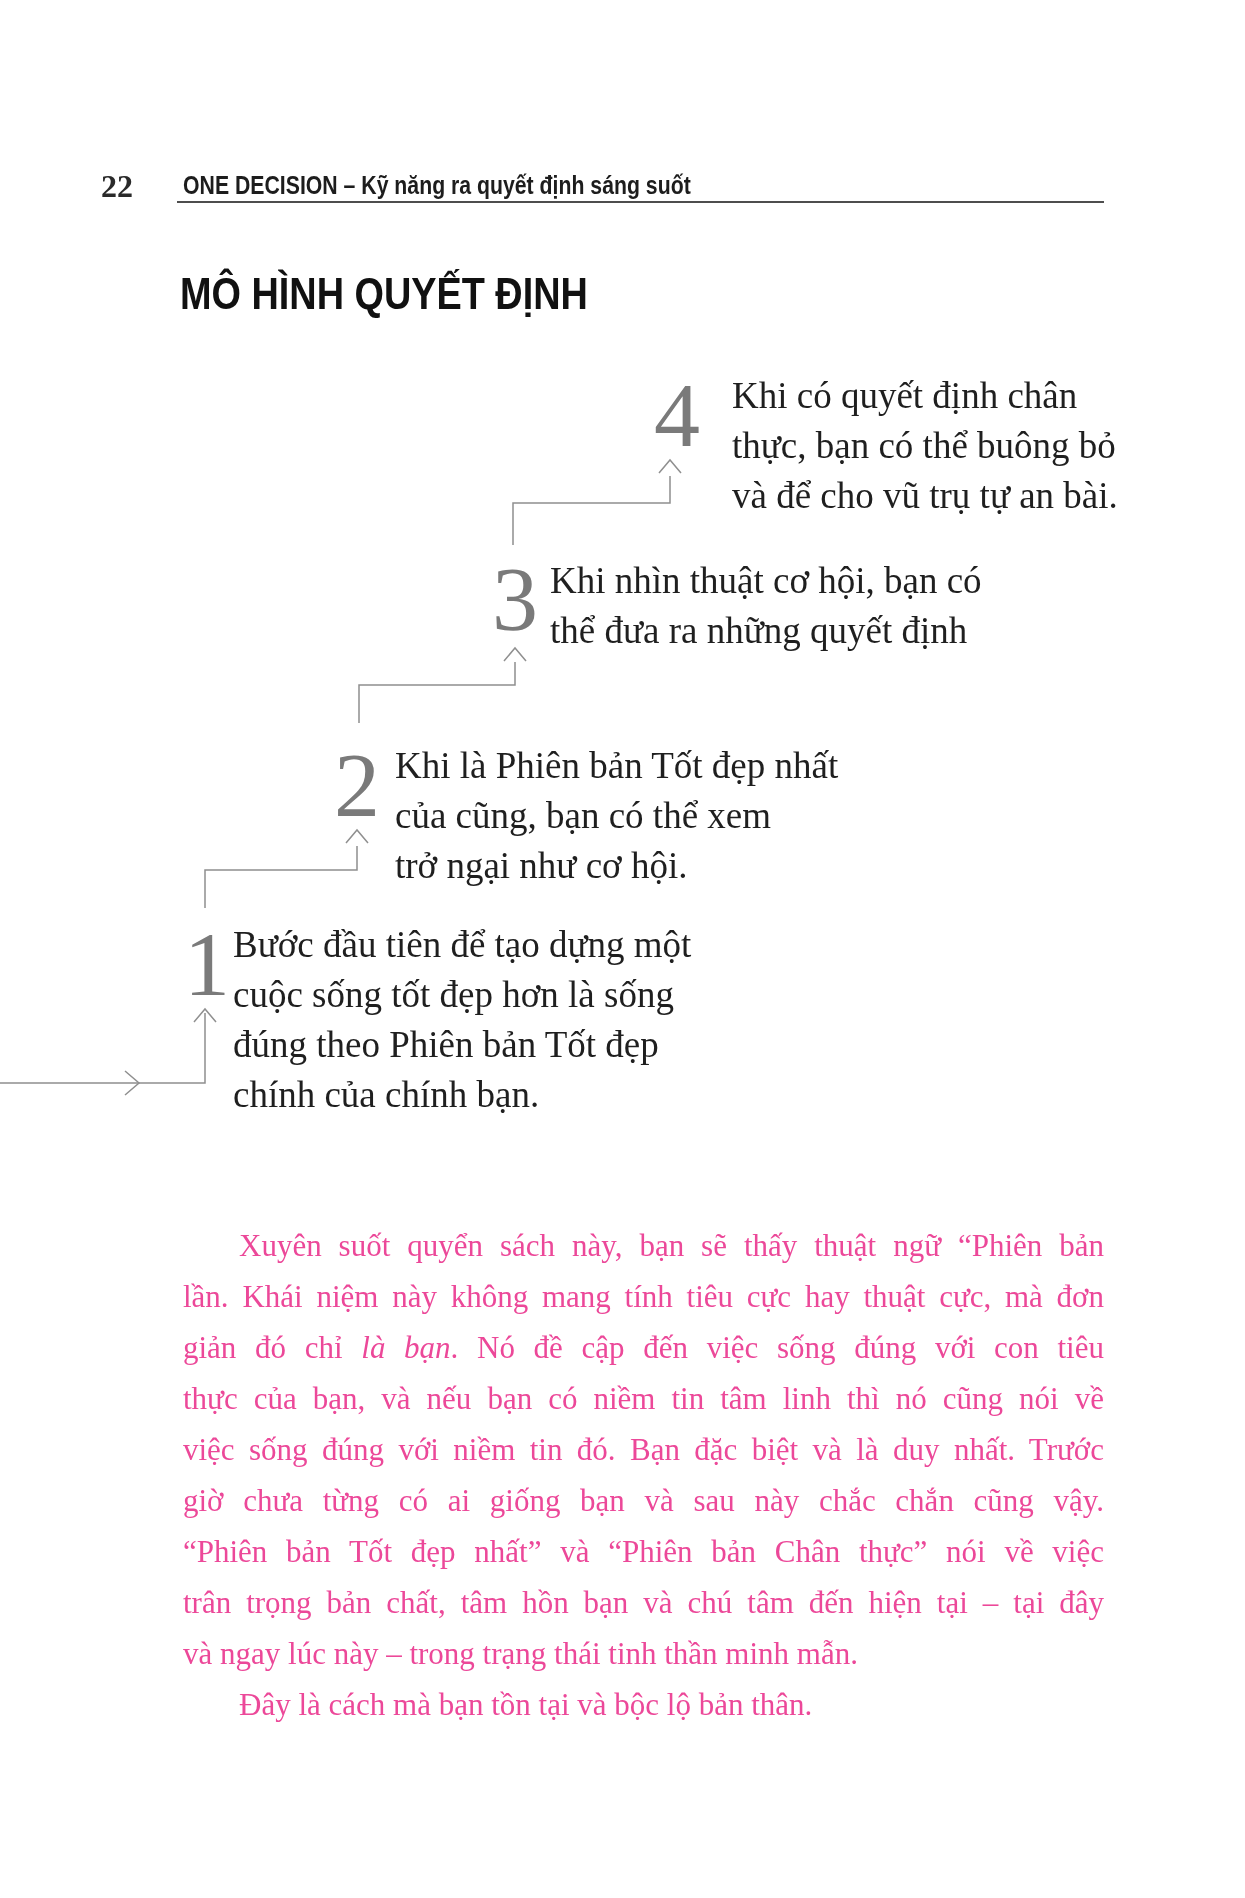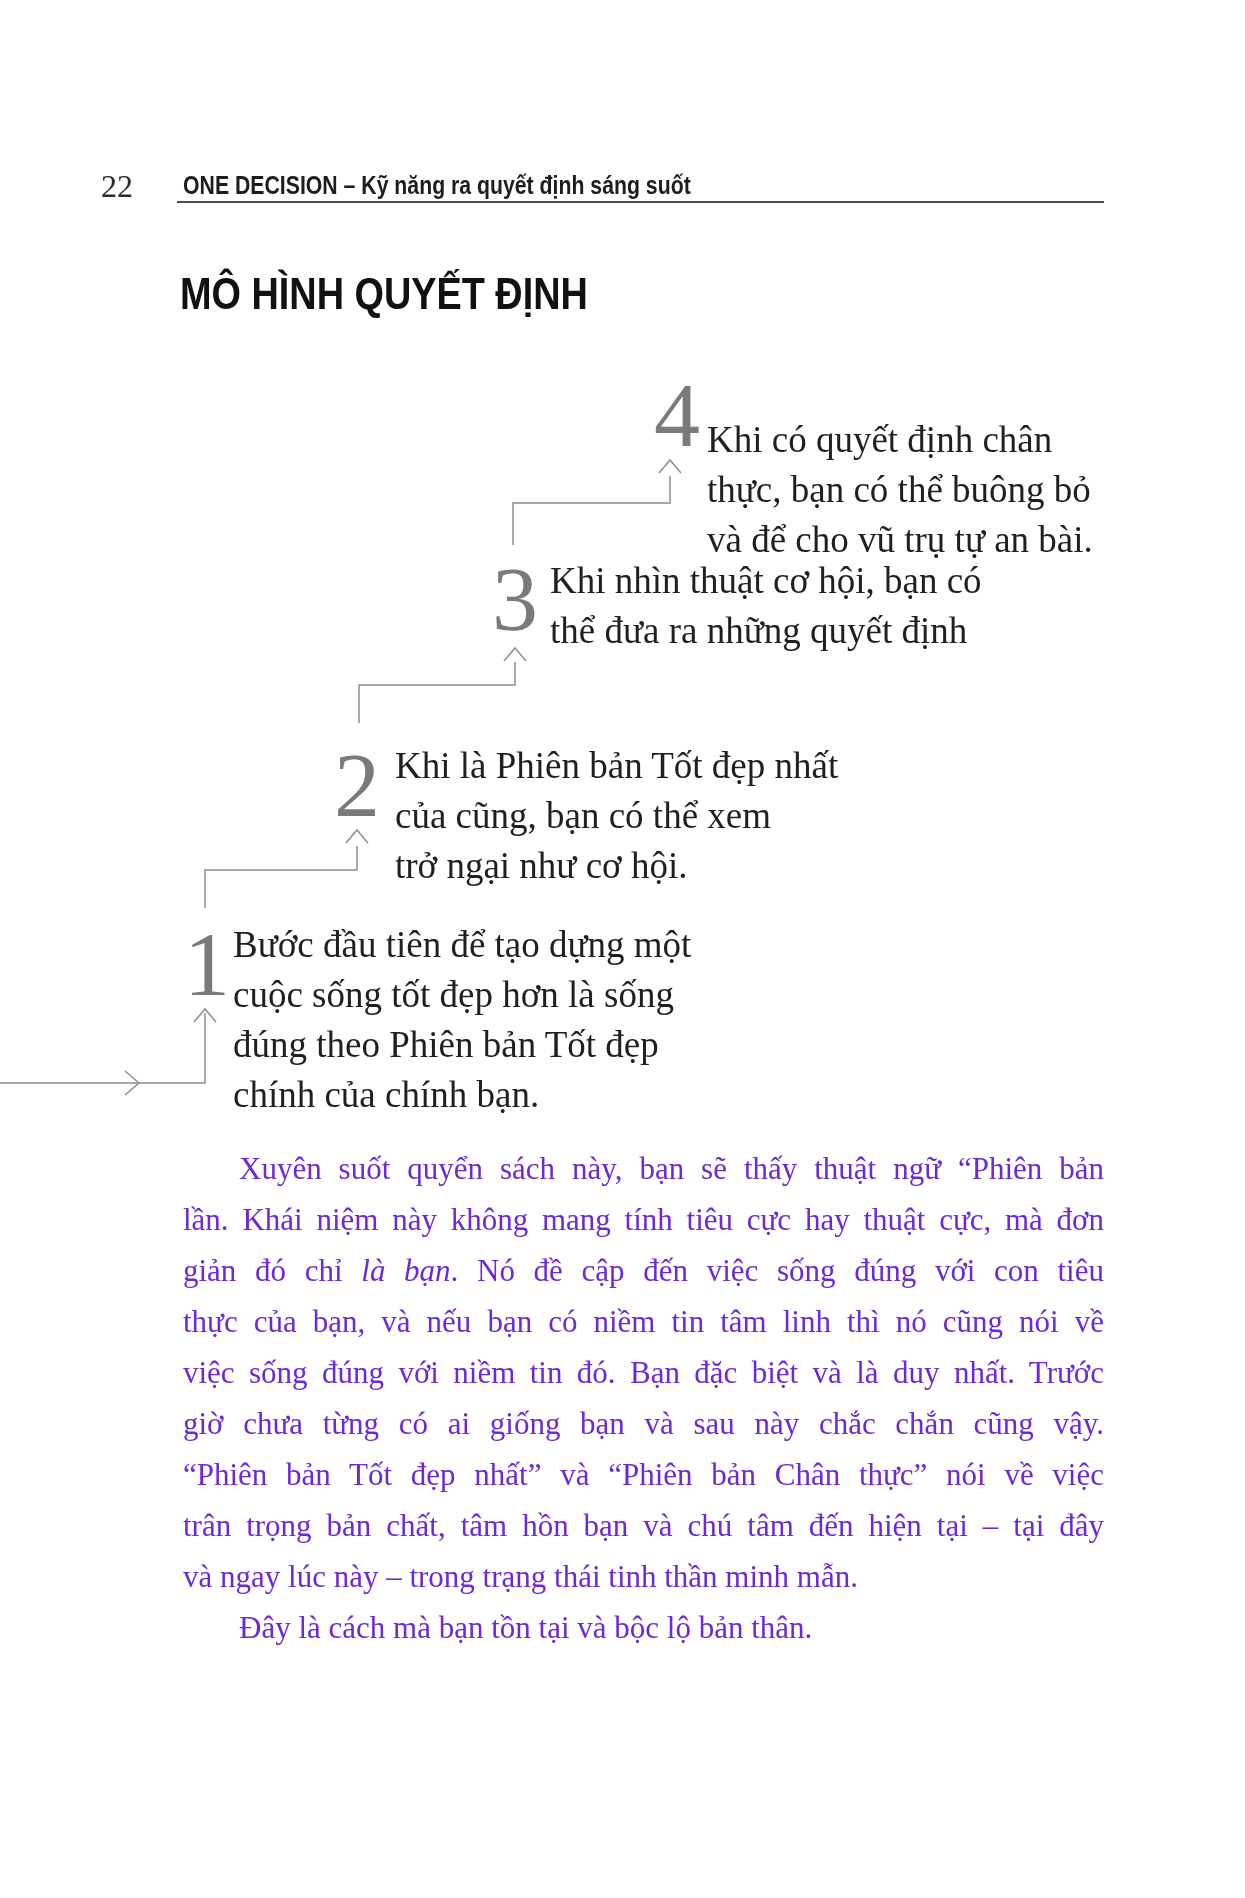--- a/index.html
+++ b/index.html
@@ -1,20 +1,20 @@
 <!DOCTYPE html>
 <html style="--num-gray: #7a7a7a;"><head>
 <meta charset="utf-8">
 <style>
   html,body{margin:0;padding:0;background:#ffffff;}
   .page{position:relative;width:1245px;height:1898px;background:#ffffff;overflow:hidden;
         font-family:"Liberation Serif","DejaVu Serif",serif;color:#1c1c1c;}
 
   
-  .pagenum{position:absolute;left:101px;top:170px;font-size:32px;line-height:1;color:#2a2a2a;}
+  .pagenum{position:absolute;left:101px;top:170px;font-size:32px;line-height:1;color:#2a2a2a;font-weight:bold;}
   .running{position:absolute;left:183px;top:173px;font-size:25px;line-height:1;
            font-family:"Liberation Sans","DejaVu Sans",sans-serif;font-weight:bold;color:#1d1d1d;
            transform:scaleX(0.85);transform-origin:left top;white-space:nowrap;letter-spacing:0px;}
   .rule{position:absolute;left:177px;top:201px;width:927px;height:2px;background:#4e4e4e;}
 
   
   .section-title{position:absolute;left:180px;top:272px;margin:0;font-size:44px;line-height:1;
            font-family:"Liberation Sans","DejaVu Sans",sans-serif;font-weight:bold;color:#111111;
            transform:scaleX(0.86);transform-origin:left top;white-space:nowrap;}
 
@@ -25,27 +25,27 @@
   .num{position:absolute;width:100px;text-align:center;font-size:92px;line-height:1;
        color:var(--num-gray,#7a7a7a);}
   .n4{left:627px;top:369px;}
   .n3{left:465px;top:553px;}
   .n2{left:307px;top:739px;}
   .n1{left:157px;top:918px;}
 
   
   .stext{position:absolute;font-size:37px;color:#1f1f1f;}
   .stext div{line-height:50px;white-space:nowrap;}
-  .t4{left:707px;top:371px;margin-top:44px;}
+  .t4{left:732px;top:371px;}
   .t3{left:550px;top:556px;}
   .t2{left:395px;top:741px;}
   .t1{left:233px;top:920px;}
 
   
-  .body{position:absolute;left:183px;top:1143px;width:921px;font-size:31px;color:#6d28d9;}
+  .body{position:absolute;left:183px;top:1220px;width:921px;font-size:31px;color:#ec4899;}
   .bline{line-height:51px;text-align:justify;text-align-last:justify;}
   .bline.noj{text-align:left;text-align-last:left;}
   .bline.indent{text-indent:56px;}
   .bline i{font-style:italic;}
 </style>
 </head>
 <body>
 
 <div class="page">
 

